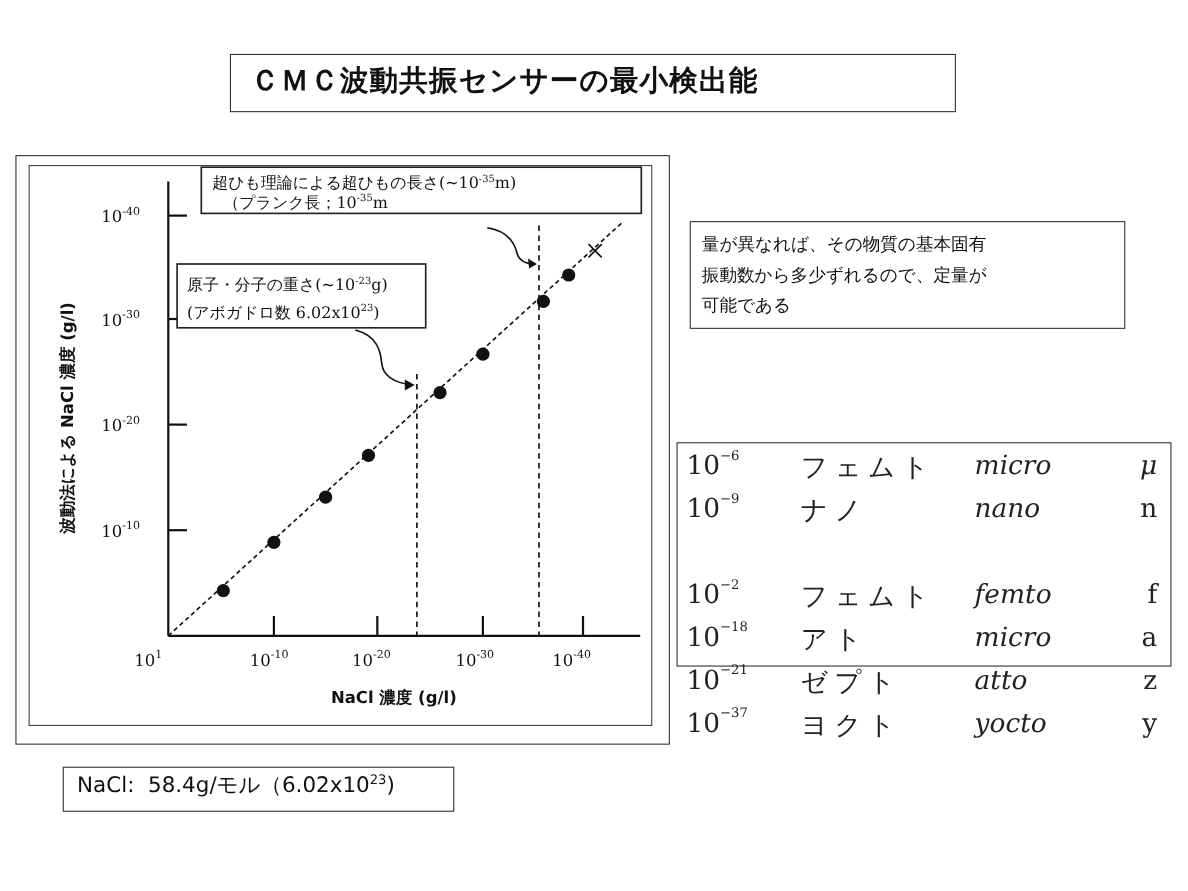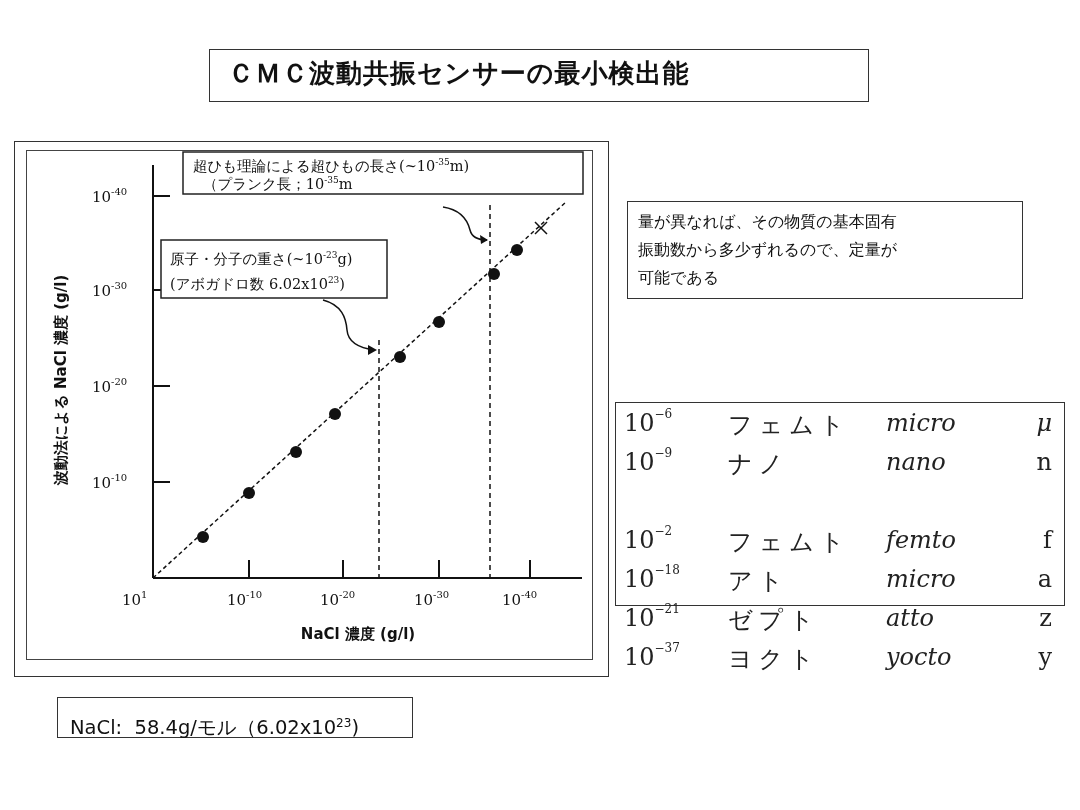--- a/index.html
+++ b/index.html
@@ -24,21 +24,21 @@
   .prefix-row { position: absolute; left: 0; width: 100%; height: 39px;
                 font-family: "DejaVu Serif", serif; font-size: 24px; color: #222; }
   .prefix-row span { position: absolute; top: 4px; white-space: nowrap; }
   .p-pow { left: 8px; }
   .p-pow sup { font-size: 12px; position: relative; top: -4px; vertical-align: super; }
   .p-jp { left: 112px; letter-spacing: 6px; }
   .p-en { left: 270px; font-style: italic; }
   .p-sym { right: 12px; }
   .nacl-box { left: 57px; top: 697px; width: 356px; height: 41px;
               border: 1.5px solid #333; box-sizing: border-box;
-              font-size: 19.5px; padding: 16px 12px; white-space: nowrap; }
+              font-size: 19.5px; padding: 2px 12px; white-space: nowrap; }
   .nacl-box sup { font-size: 12px; }
 </style>
 </head>
 <body>
 
 <div class="abs title-box">
   <div class="title-text">ＣＭＣ波動共振センサーの最小検出能</div>
 </div>
 
 <div class="abs chart-outer"></div>

